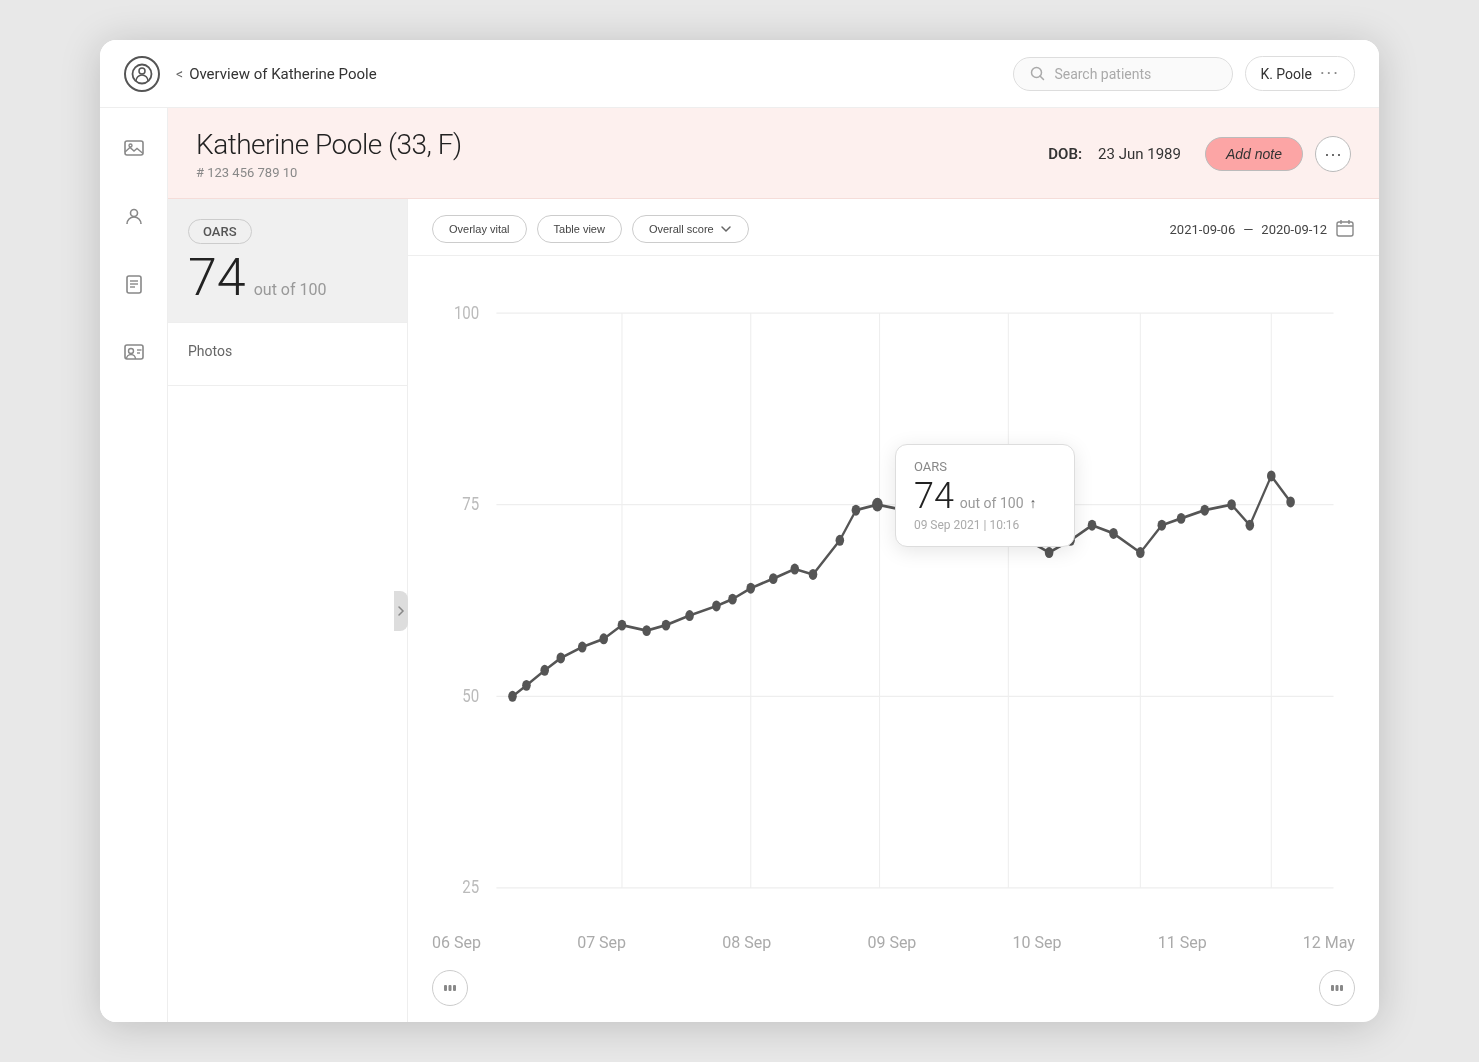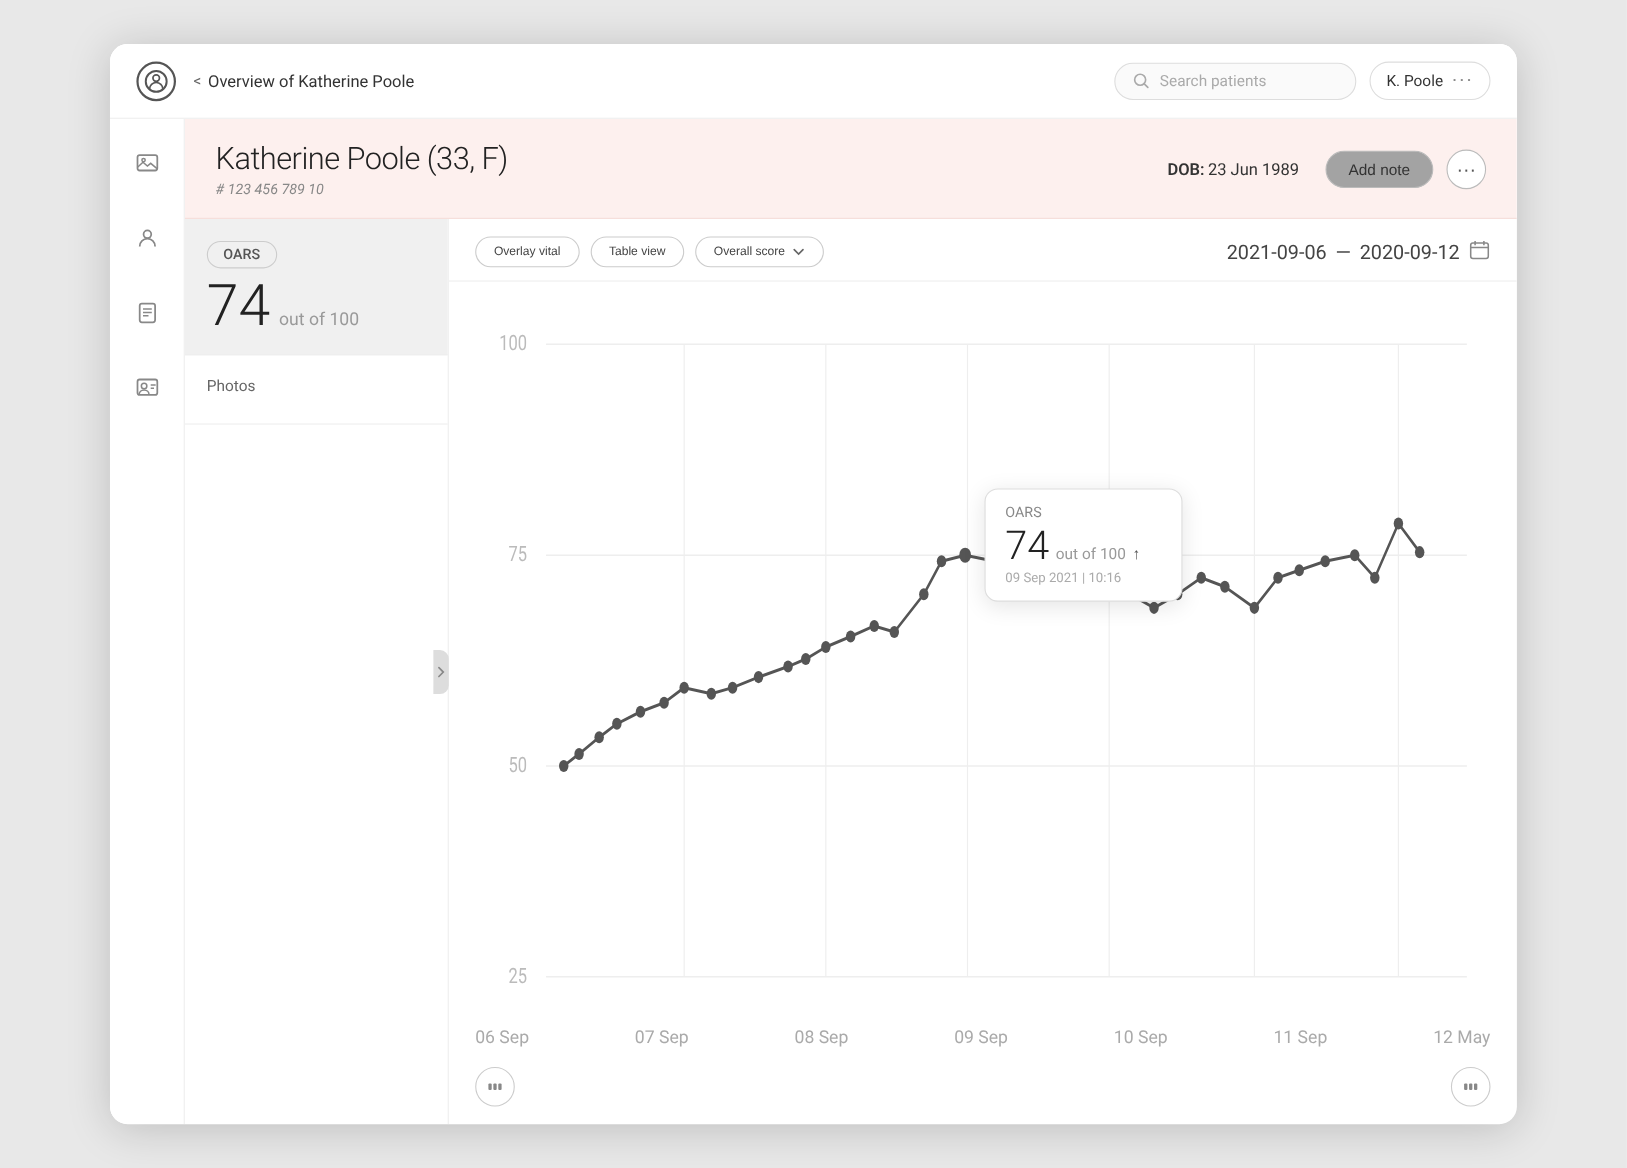--- a/index.html
+++ b/index.html
@@ -151,45 +151,45 @@
     .patient-name {
       font-size: 28px;
       font-weight: 300;
       color: #222;
       letter-spacing: -0.5px;
     }
     .patient-id {
       font-size: 13px;
       color: #888;
       margin-top: 4px;
-      font-style: italic;
     }
     .patient-dob {
       display: flex;
       align-items: center;
-      gap: 3px;
+      gap: 16px;
       font-size: 15px;
       color: #333;
     }
     .patient-dob-label {
       font-weight: 600;
     }
     .patient-header-actions {
       display: flex;
       align-items: center;
       gap: 12px;
     }
     .btn-add-note {
       border: 1.5px solid #bbb;
       border-radius: 24px;
       padding: 8px 20px;
-      background: #a3a3a3;
+      background: #fca5a5;
       font-size: 14px;
       cursor: pointer;
       color: #333;
+      font-style: italic;
     }
     .btn-more {
       border: 1.5px solid #bbb;
       border-radius: 50%;
       width: 36px;
       height: 36px;
       background: #fff;
       display: flex;
       align-items: center;
       justify-content: center;
@@ -288,21 +288,21 @@
     .toolbar-btn-with-arrow {
       display: flex;
       align-items: center;
       gap: 6px;
     }
     .date-range-box {
       display: flex;
       align-items: center;
       gap: 8px;
       margin-left: auto;
-      font-size: 18px;
+      font-size: 13px;
       color: #444;
     }
     .calendar-icon {
       cursor: pointer;
       color: #888;
     }
     .chart-area {
       flex: 1;
       position: relative;
       padding: 16px 24px 0;

